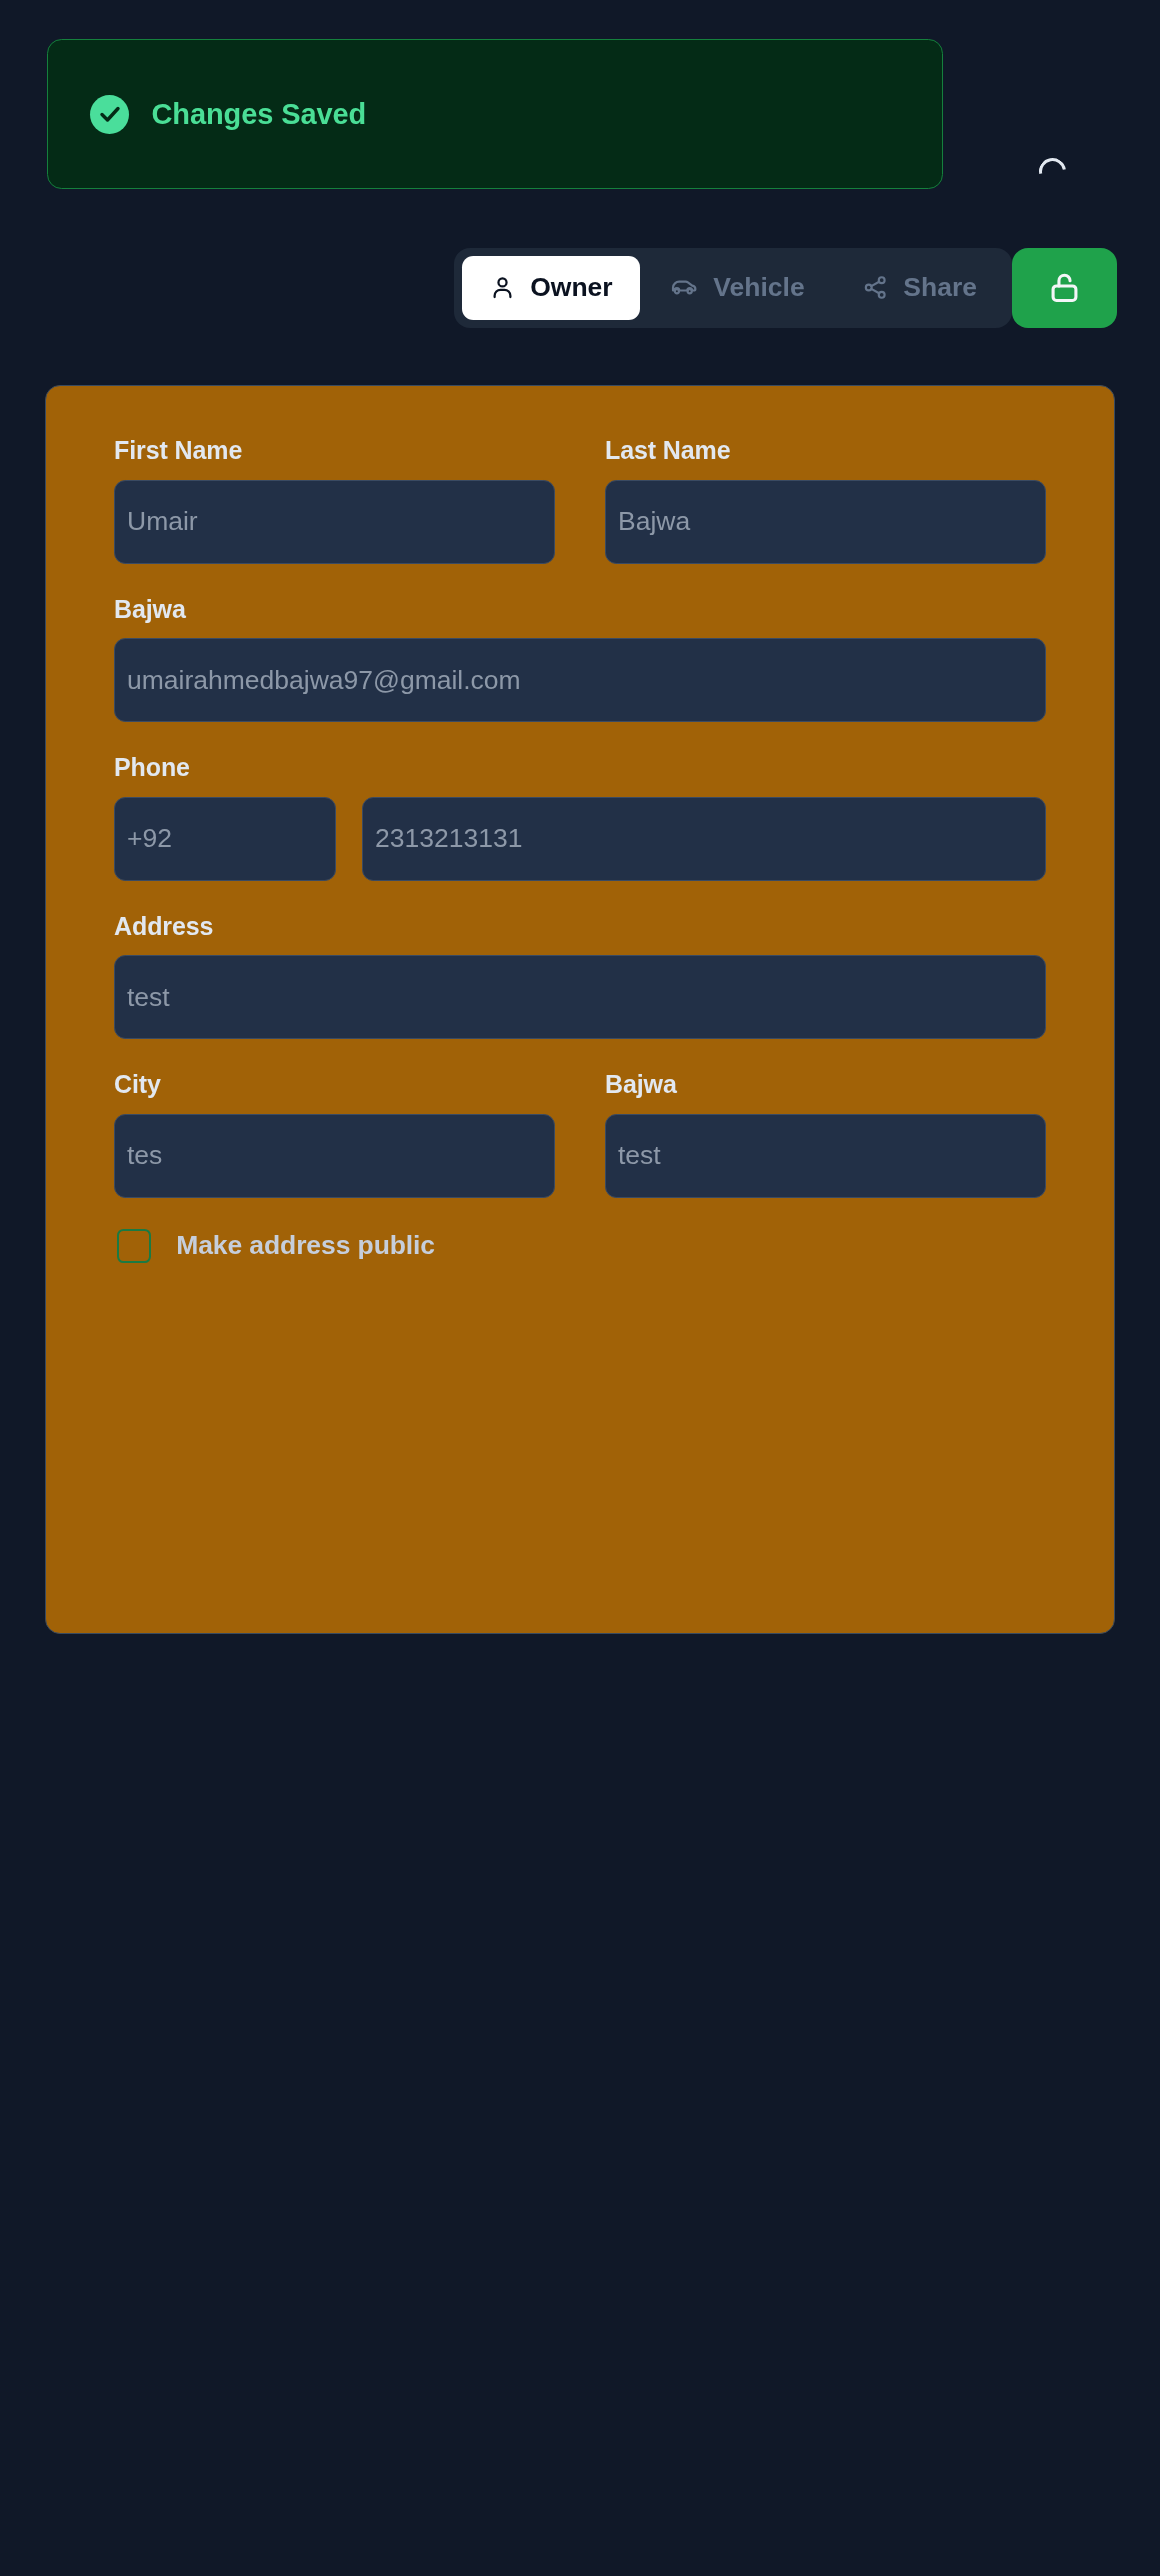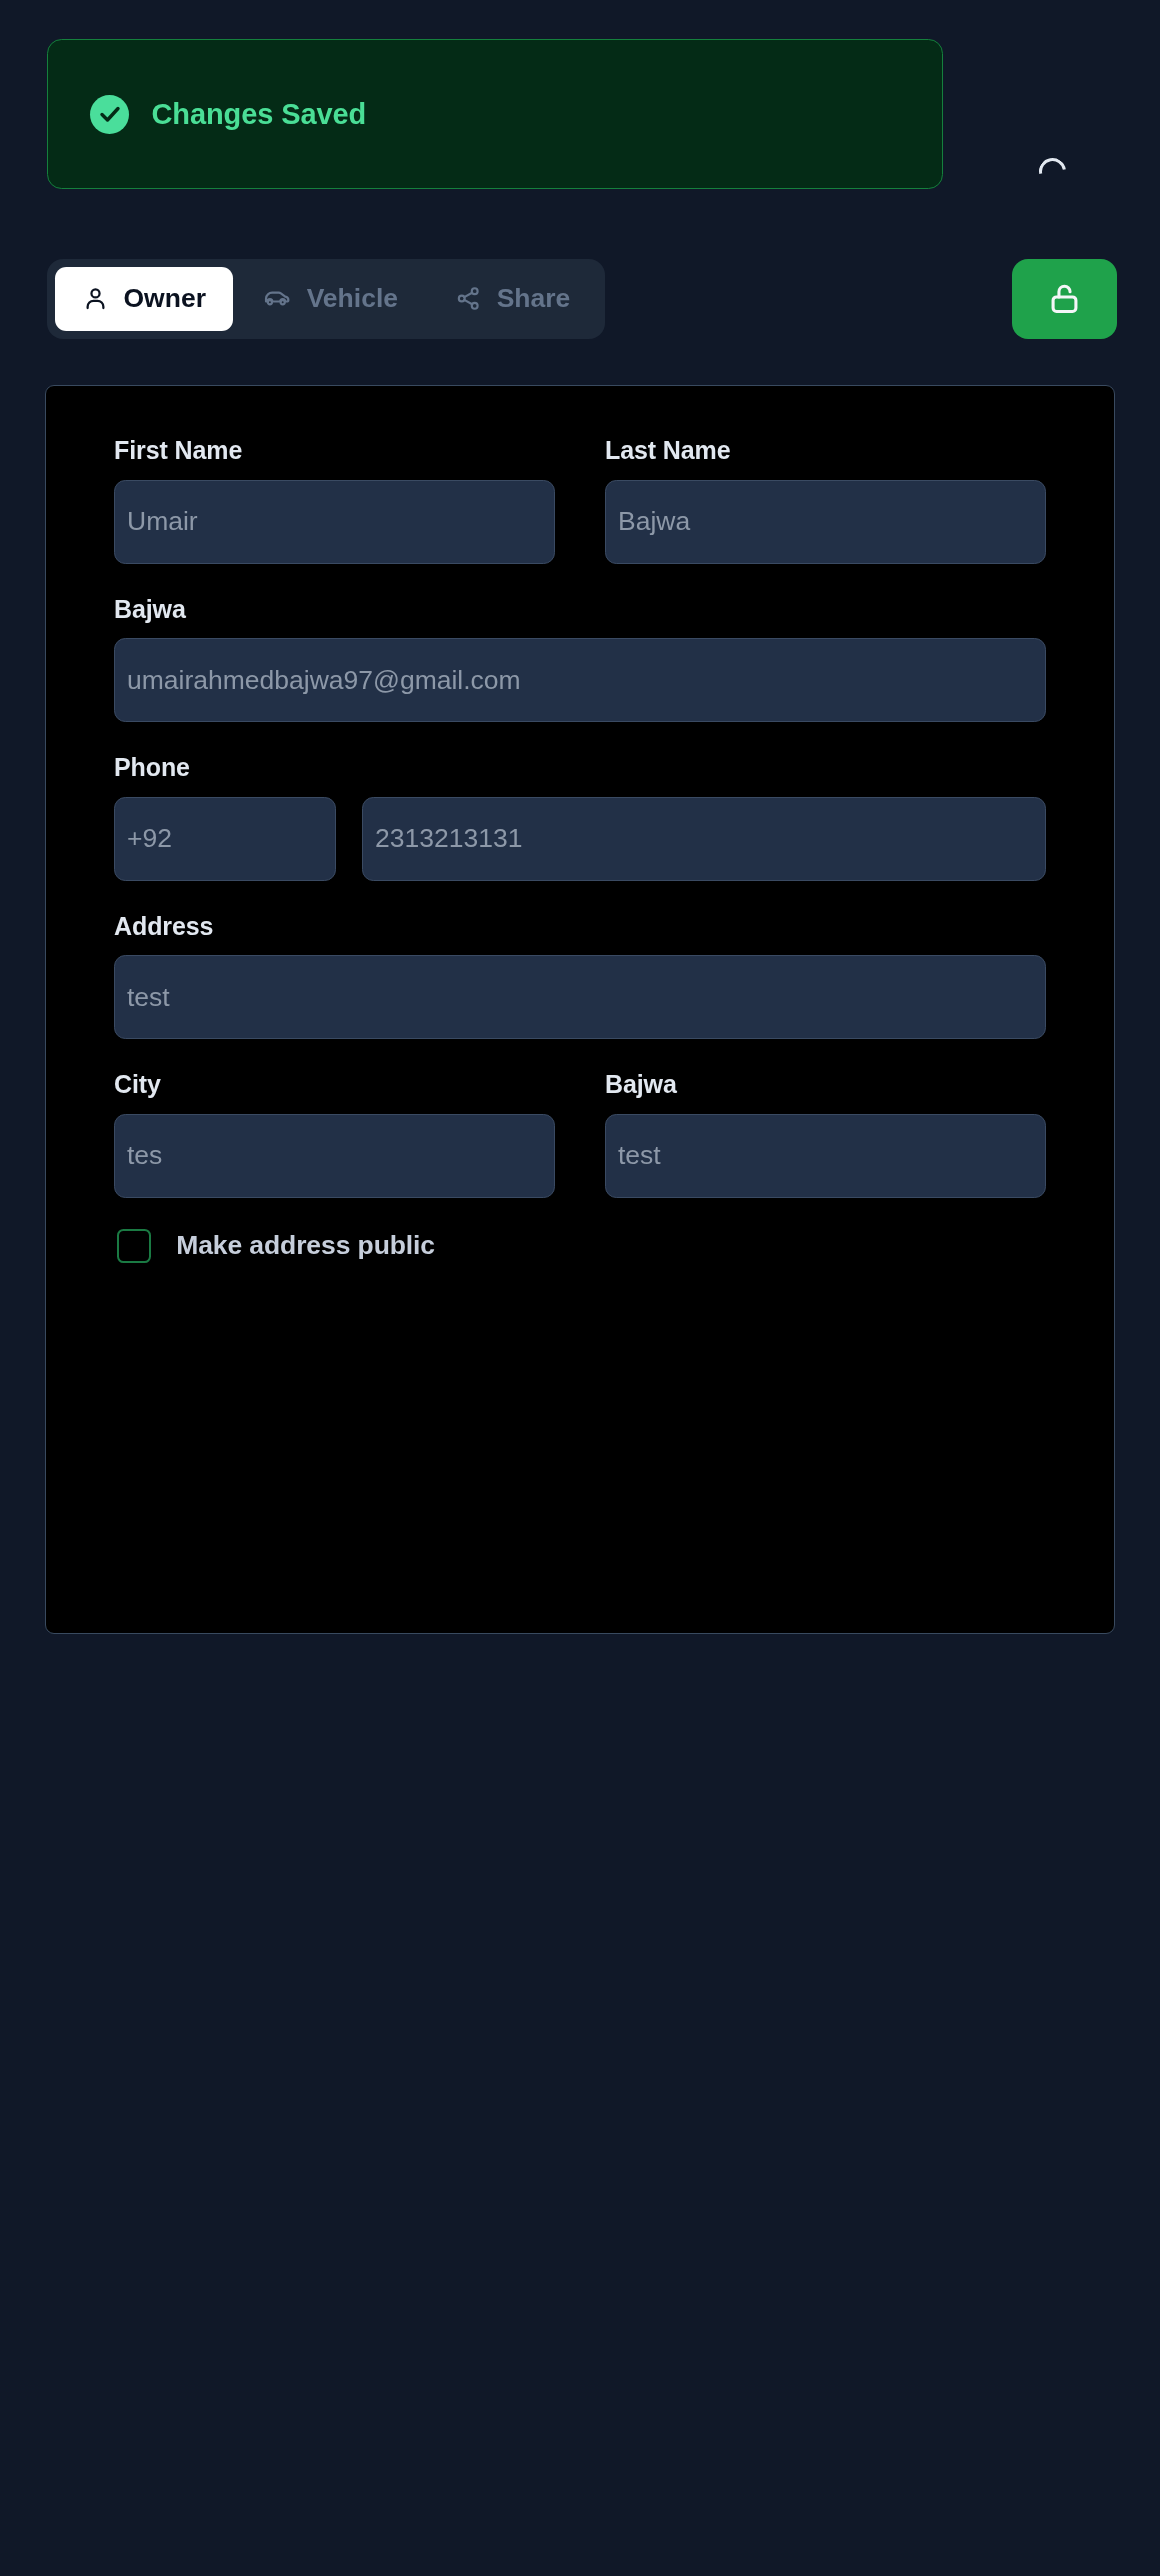--- a/index.html
+++ b/index.html
@@ -74,26 +74,26 @@
     font-size: 29px;
     font-weight: 700;
     color: #4ade96;
     letter-spacing: -0.1px;
   }
 
   
   .tab-row {
     position: absolute;
     left: 47px;
-    top: 255px;
+    top: 244px;
     width: 1070px;
     height: 87px;
     display: flex;
     align-items: center;
-    justify-content: space-between;
+    justify-content: flex-end;
     z-index: 10;
   }
   .tabs {
     display: flex;
     align-items: center;
     background: #1e2939;
     border-radius: 16px;
     padding: 8px;
     gap: 3.2px;
     height: 80px;
@@ -130,23 +130,23 @@
   }
   .lock-button svg { display: block; }
 
   
   .card {
     position: absolute;
     left: 45px;
     top: 385px;
     width: 1070px;
     height: 1249px;
-    background: #000000;
+    background: #a16207;
     border: 1.6px solid #394a5f;
-    border-radius: 9px;
+    border-radius: 15px;
     padding: 50px 68px;
     z-index: 5;
   }
 
   .field-label {
     font-size: 25px;
     font-weight: 700;
     color: #e2e8f0;
     letter-spacing: -0.1px;
     margin-bottom: 14.5px;

